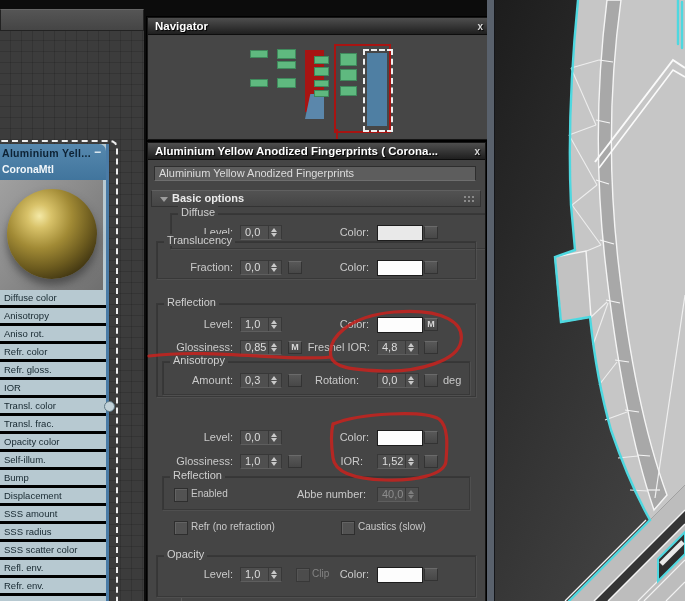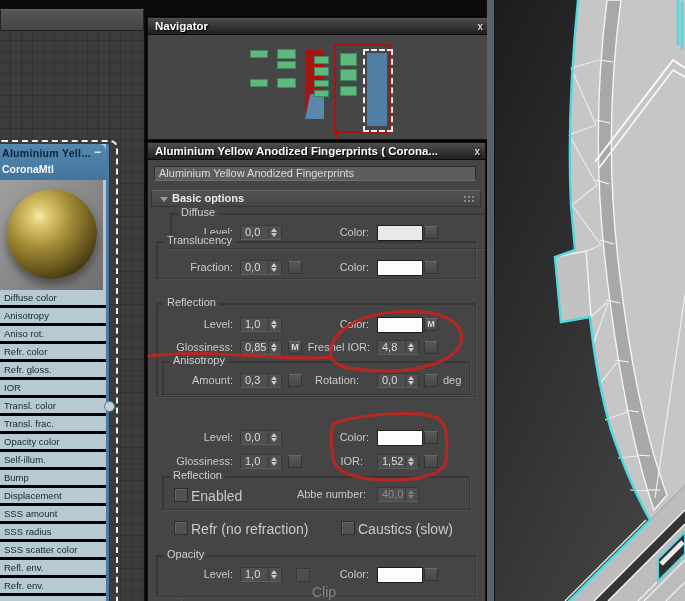--- a/index.html
+++ b/index.html
@@ -81,24 +81,24 @@
      border-left:3.5px solid transparent;border-right:3.5px solid transparent;border-bottom:4px solid #c9c9c9;}
   .sa .d{position:absolute;left:2px;bottom:2px;width:0;height:0;
      border-left:3.5px solid transparent;border-right:3.5px solid transparent;border-top:4px solid #c9c9c9;}
   .swatch{position:absolute;top:0;width:44px;height:14px;background:#fdfdfd;border:1px solid #1d1d1d;}
   .swatch.dim{background:#e9e9e9;}
   .mapbtn{position:absolute;top:1px;width:14px;height:13px;background:linear-gradient(#585858,#474747);
       border:1px solid #333;border-top-color:#6a6a6a;box-sizing:border-box;
       font-size:9px;font-weight:bold;color:#d6d6d6;text-align:center;line-height:11px;}
   .cb{position:absolute;top:1px;width:12px;height:12px;background:#525252;
       border:1px solid #2e2e2e;box-shadow:inset 1px 1px 0 #636363;}
-  .cblab{position:absolute;top:1px;font-size:14px;color:#c9c9c9;}
+  .cblab{position:absolute;top:1px;font-size:10px;color:#c9c9c9;}
   .dis .sv{color:#8d8d8d;}
   .dis .sa .u{border-bottom-color:#7d7d7d;}.dis .sa .d{border-top-color:#7d7d7d;}
-  .labdis{color:#848484;margin-top:16px;}
+  .labdis{color:#848484;}
   #next-grp{position:absolute;left:33px;top:455px;width:1px;height:4px;background:#5a5a5a;}
 
   
   #viewport{left:487px;top:0;width:198px;height:601px;}
 
   
   #anno{left:0;top:0;width:685px;height:601px;pointer-events:none;z-index:50;}
 </style>
 </head>
 <body>

